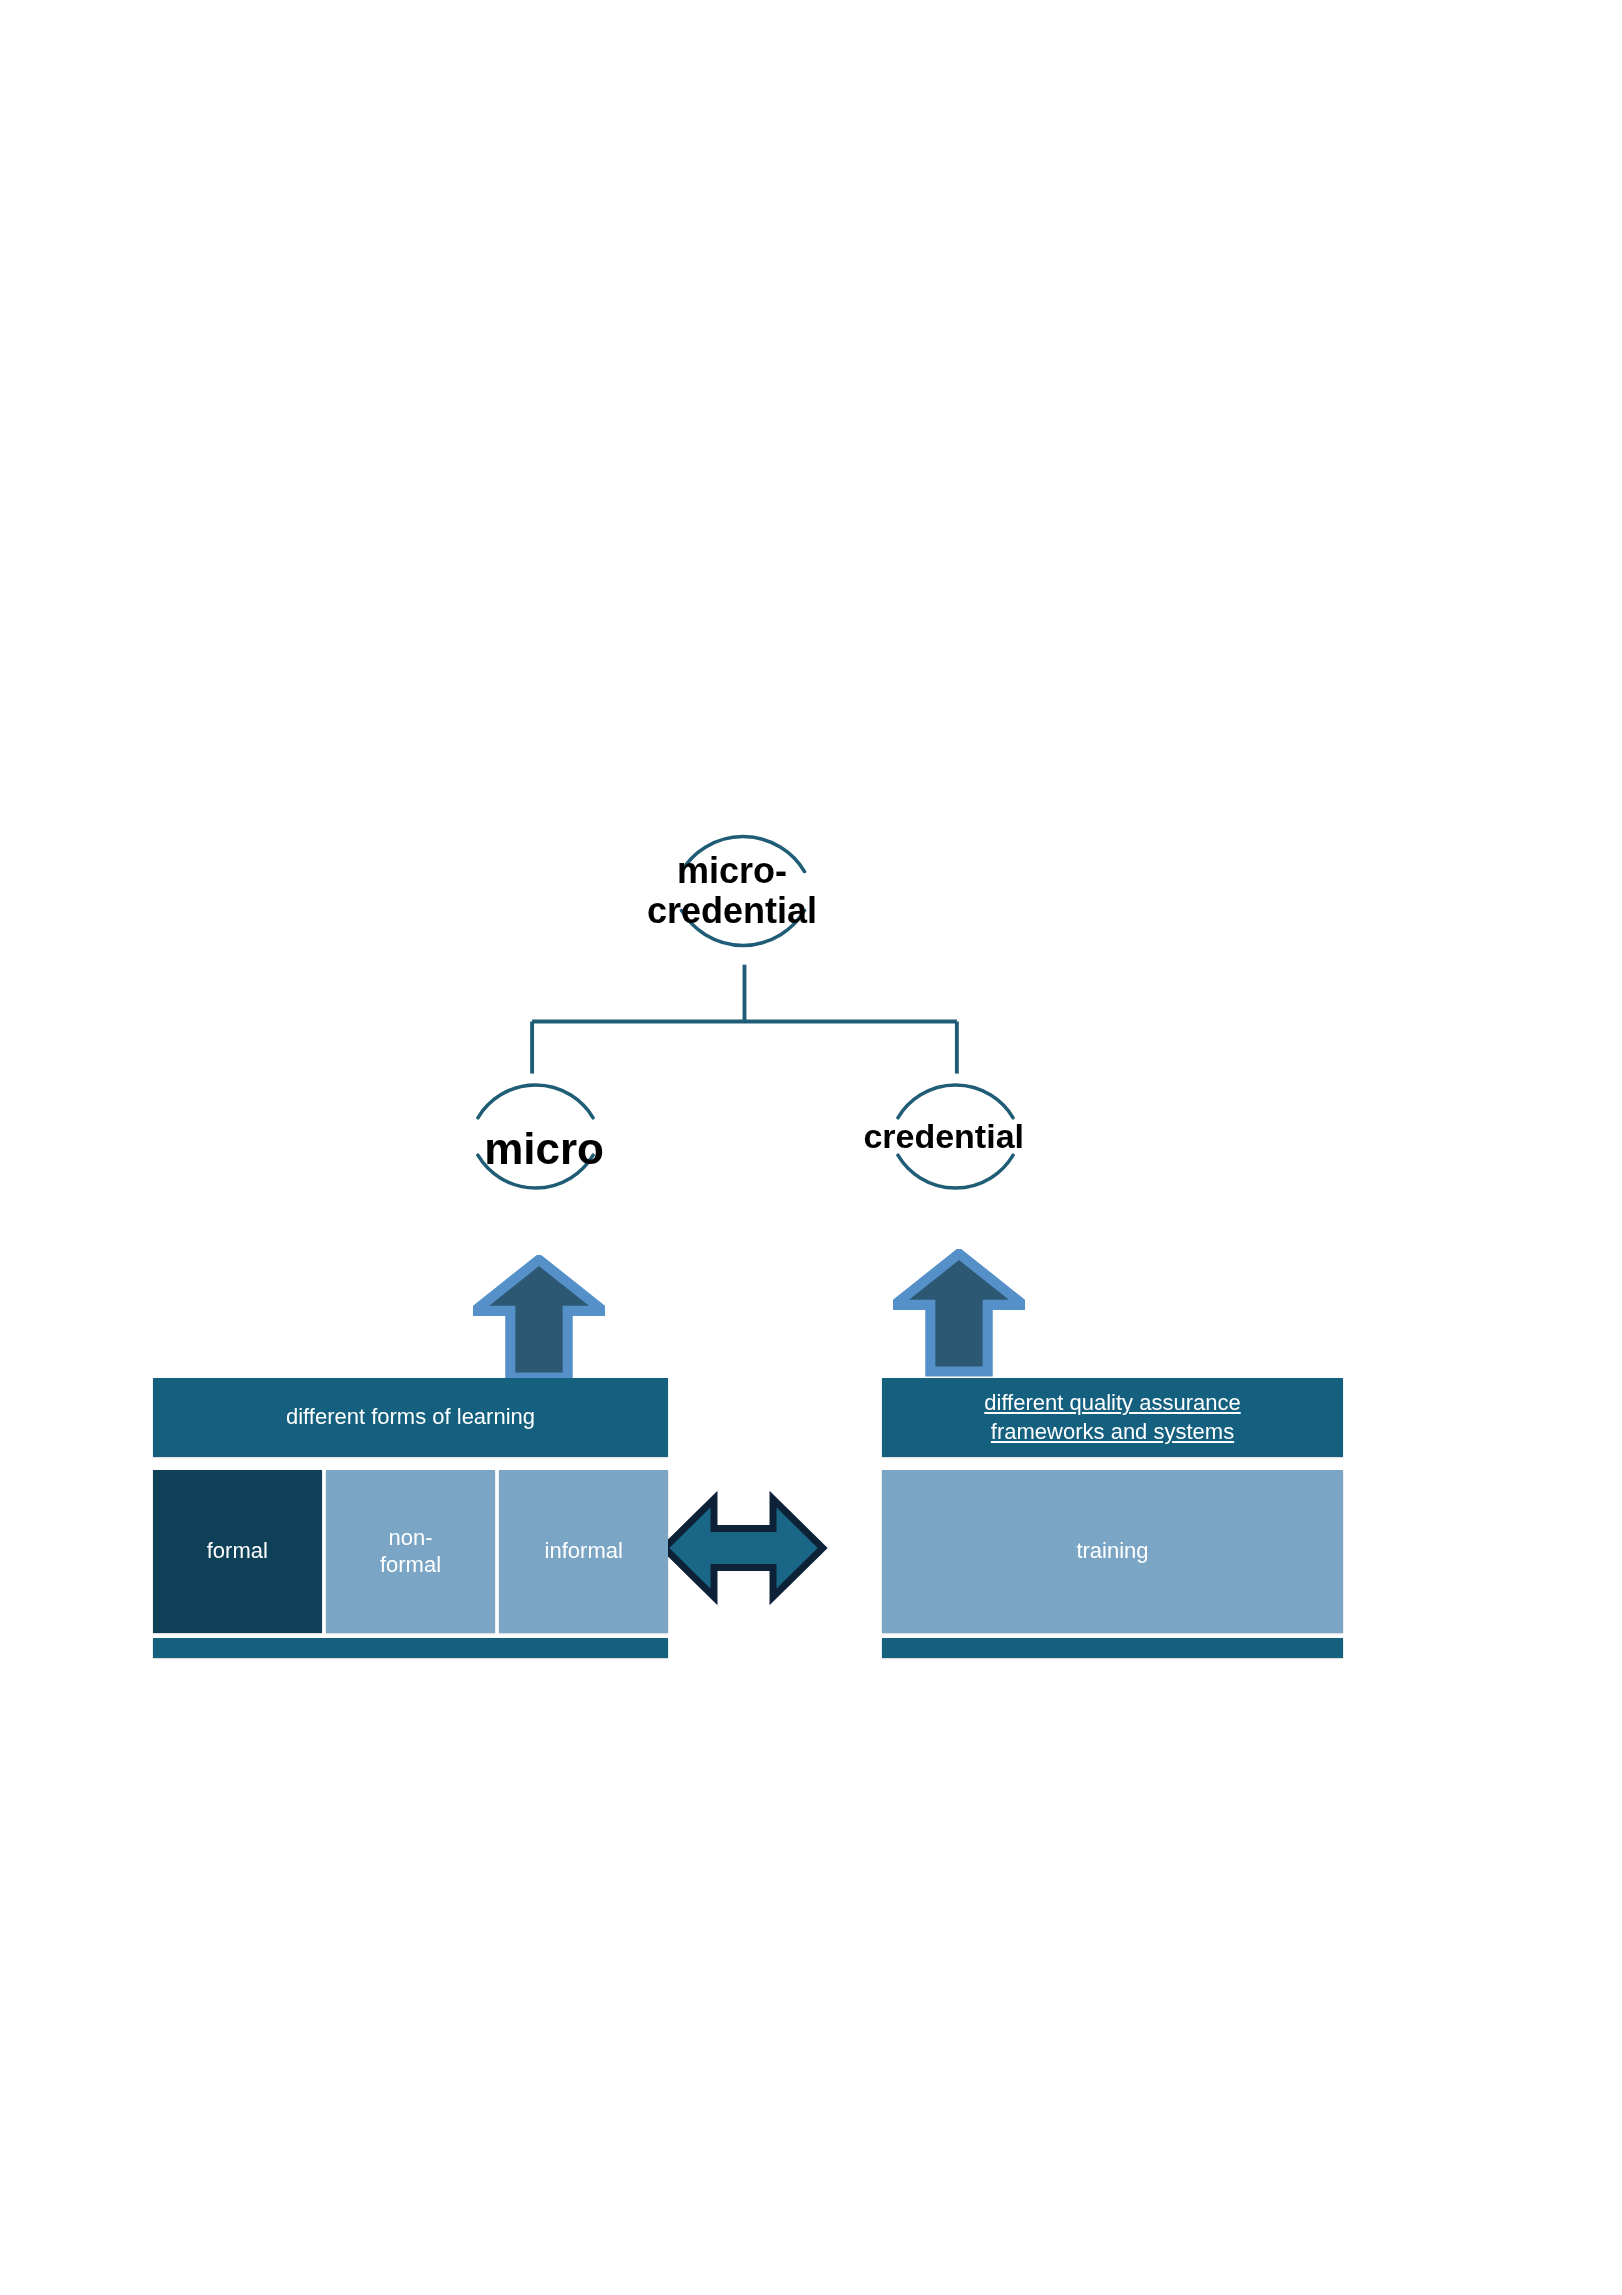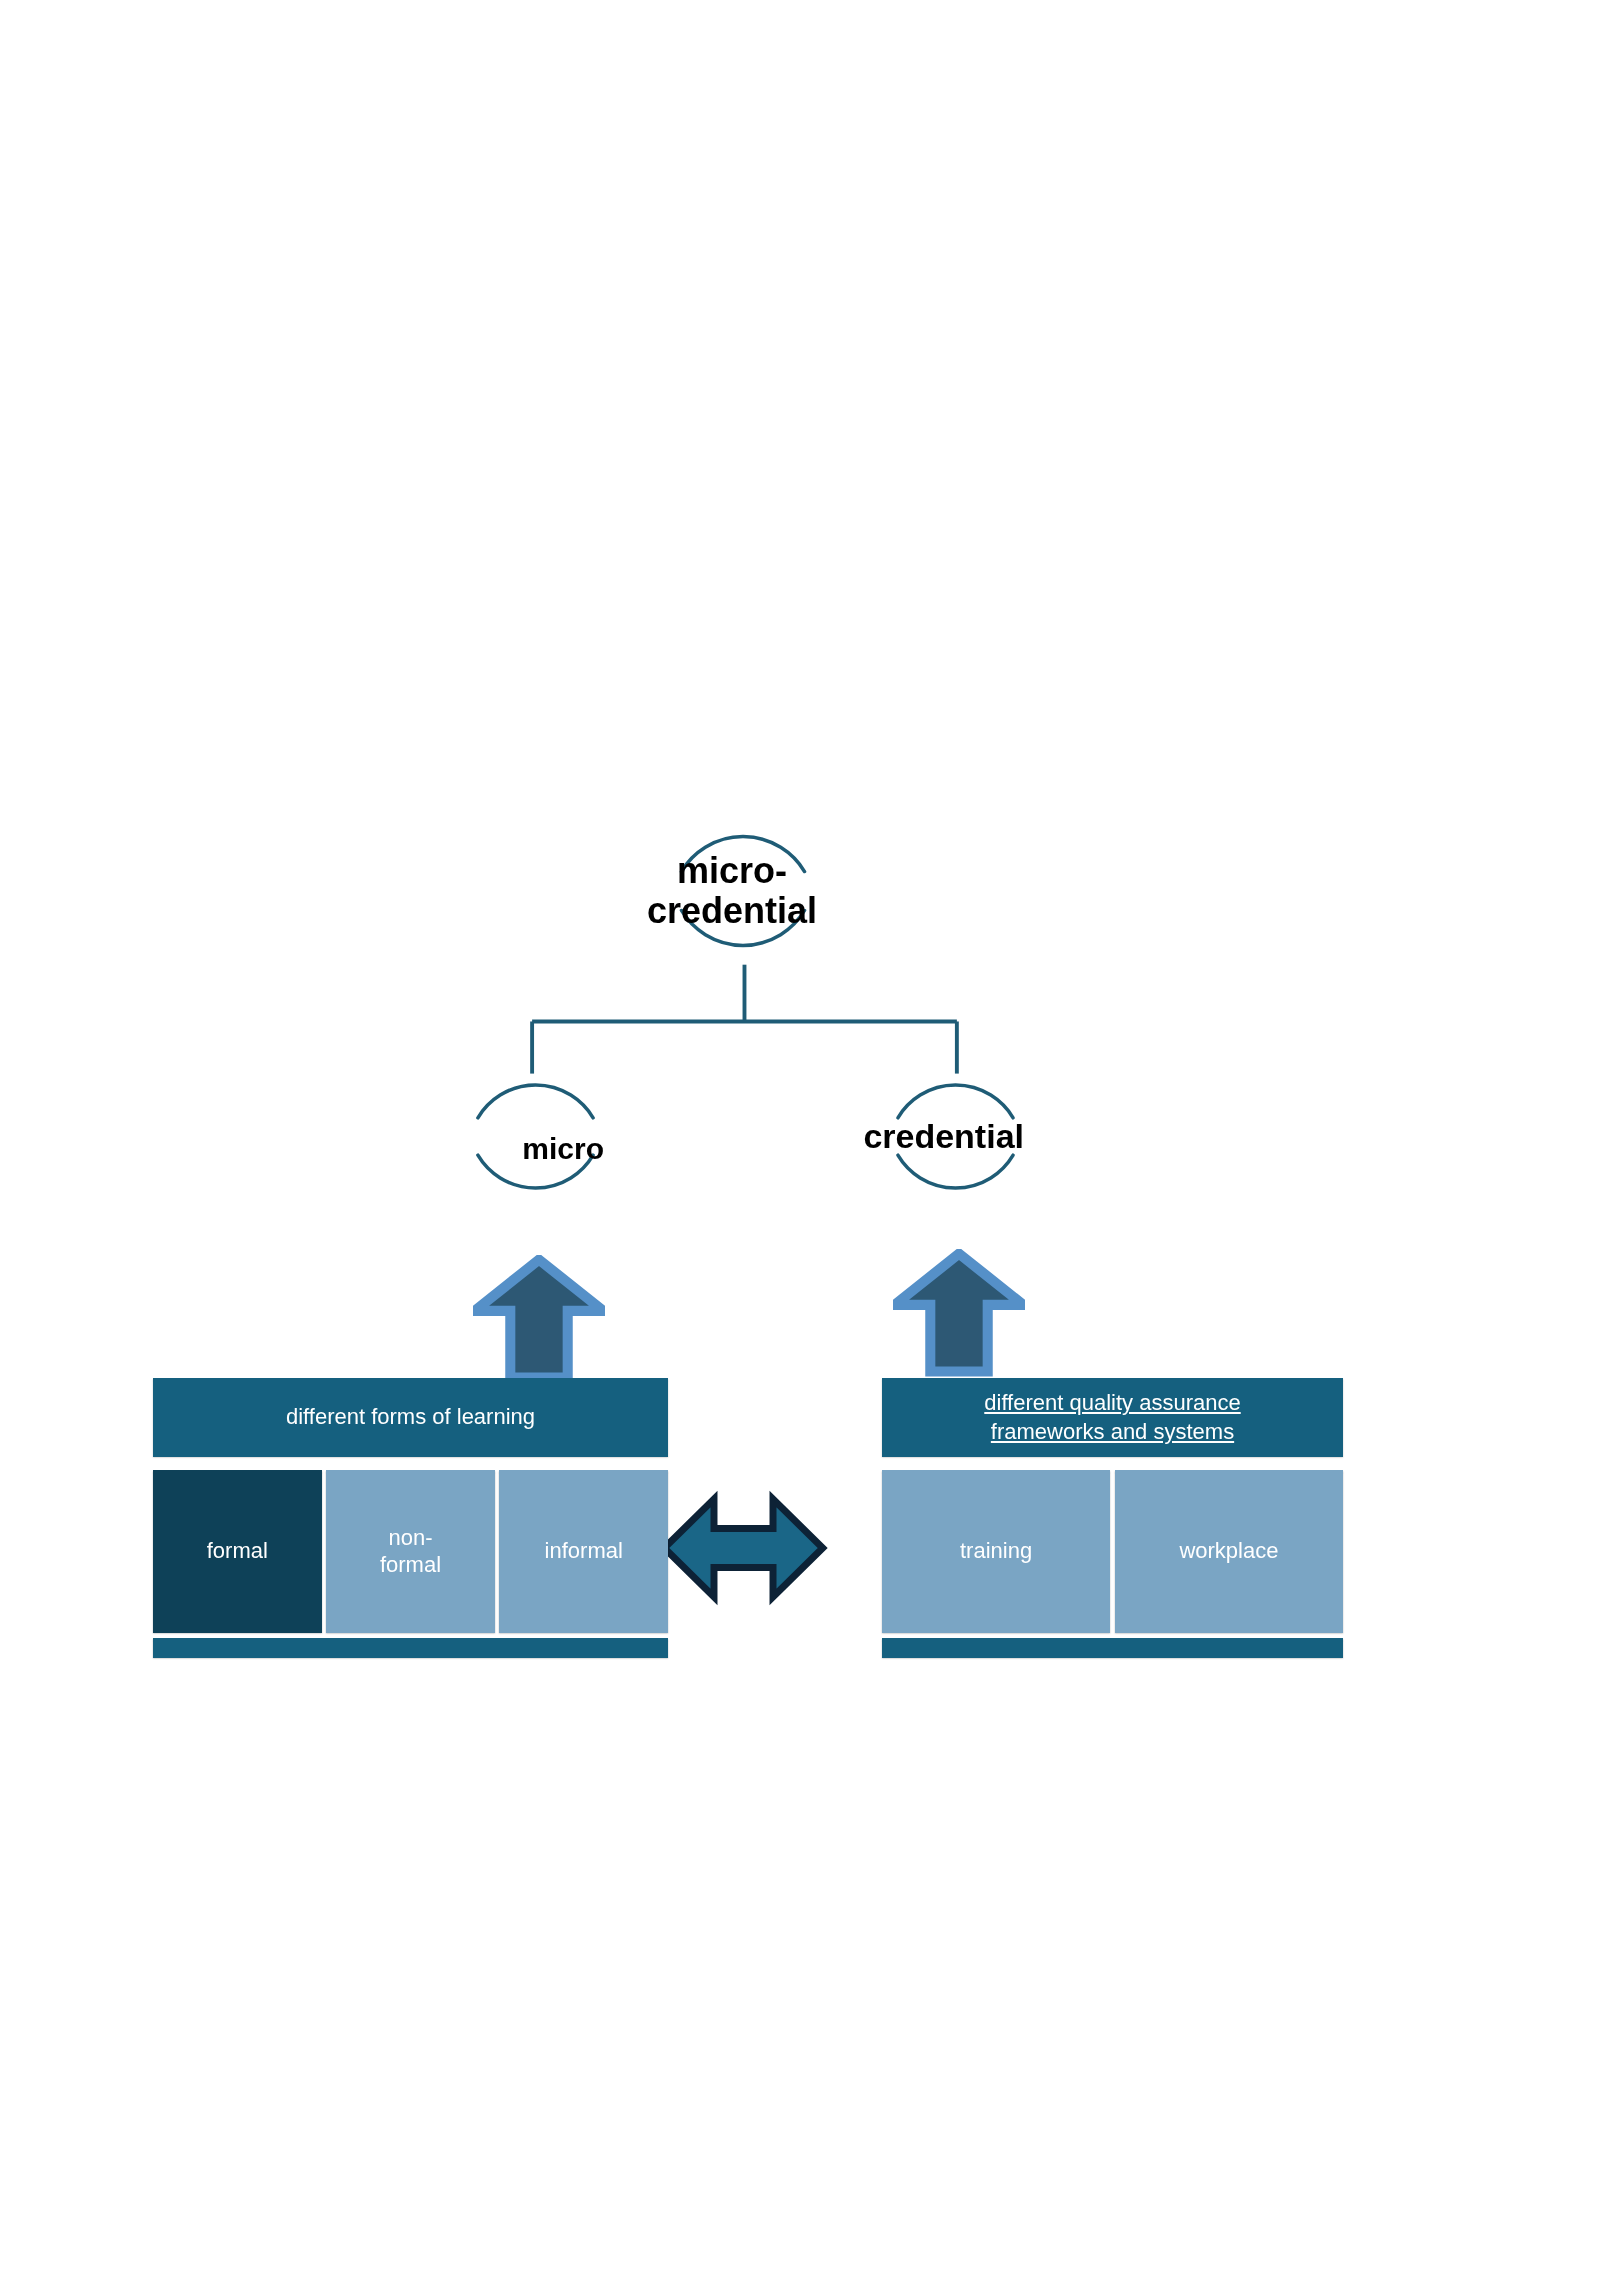--- a/index.html
+++ b/index.html
@@ -49,21 +49,21 @@
   #node-root {
     left: 669px; top: 817px;
     width: 148px; height: 148px;
   }
   #node-root .node-label { font-size: 36px; }
 
   #node-micro {
     left: 467px; top: 1068px;
     width: 137px; height: 137px;
   }
-  #node-micro .node-label { font-size: 30px; margin-top: 24px; }
+  #node-micro .node-label { font-size: 44px; margin-top: 24px; }
 
   #node-credential {
     left: 887px; top: 1068px;
     width: 137px; height: 137px;
   }
   #node-credential .node-label { font-size: 34px; }
 
   
   #connectors {
     position: absolute;
@@ -202,21 +202,18 @@
   </div>
 
   <div class="panel" id="panel-quality">
     <div class="panel-header">
       <span><span>different quality assurance</span><br><span>frameworks and systems</span></span>
     </div>
     <div class="panel-cells">
       <div class="panel-cell light">
         <span>training</span>
       </div>
-      <div class="panel-cell light">
-        <span>workplace</span>
-      </div>
     </div>
     <div class="panel-footer"></div>
   </div>
 
 </div>
 
 
 </body></html>

